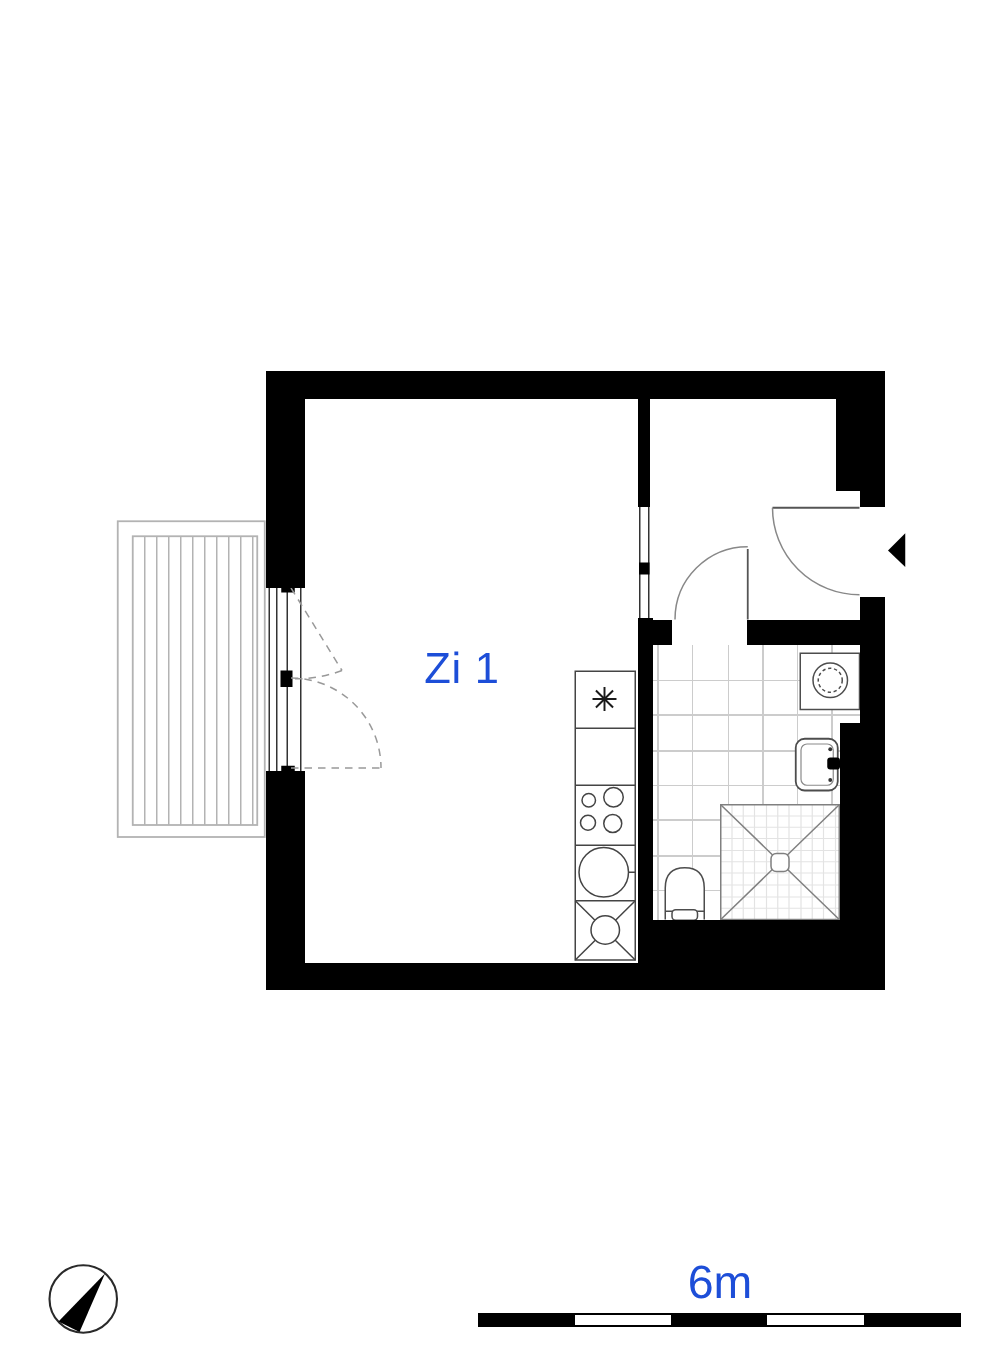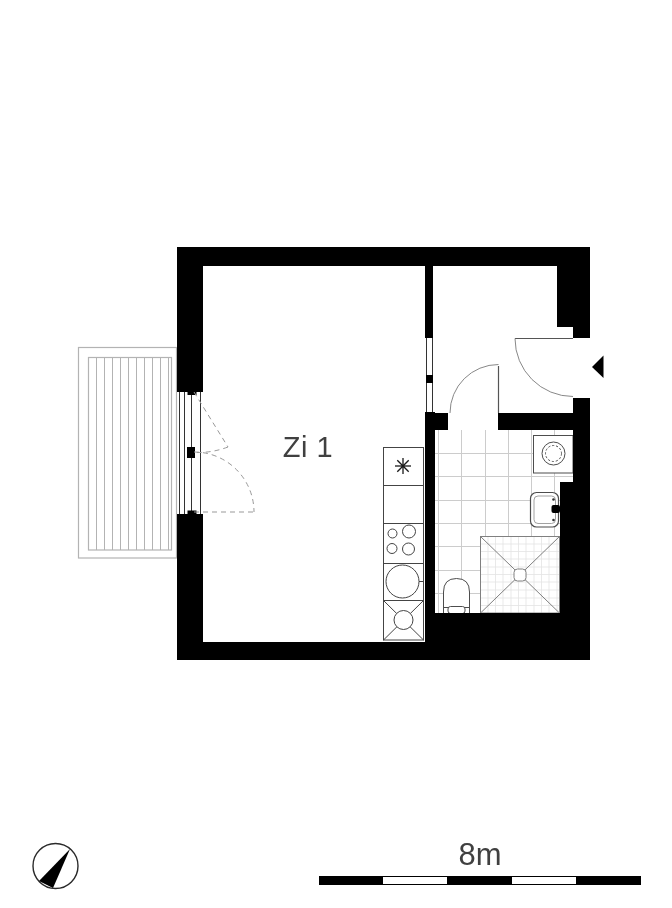--- a/index.html
+++ b/index.html
@@ -1,19 +1,19 @@
 <!DOCTYPE html>
 <html><head>
 <meta charset="utf-8">
 <style>
   html,body{margin:0;padding:0;background:#ffffff;}
   .canvas{position:relative;width:672px;height:908px;background:#ffffff;overflow:hidden;
           font-family:"Liberation Sans",sans-serif;}
   .canvas svg.plan{position:absolute;left:0;top:0;display:block;}
-  .label{position:absolute;transform:translate(-50%,-50%);color:#404040;white-space:nowrap;}
+  .label{position:absolute;transform:translate(-50%,-50%);color:#1d4ed8;white-space:nowrap;}
   .room-label{left:308px;top:447px;font-size:29px;letter-spacing:0.5px;}
   .scale-label{left:480px;top:855px;font-size:31px;}
 </style>
 </head>
 <body>
 
 <div class="canvas">
 
   <svg class="plan" width="672" height="908" viewBox="0 0 672 908">
 
@@ -191,15 +191,15 @@
 
     <g shape-rendering="crispEdges">
       <rect x="319" y="876" width="321" height="8" fill="#ffffff" stroke="#000000" stroke-width="1"></rect>
       <rect x="319" y="876" width="64.2" height="8" fill="#000000"></rect>
       <rect x="447.4" y="876" width="64.2" height="8" fill="#000000"></rect>
       <rect x="575.8" y="876" width="64.2" height="8" fill="#000000"></rect>
     </g>
   </svg>
 
   <div class="label room-label">Zi 1</div>
-  <div class="label scale-label">8m</div>
+  <div class="label scale-label">6m</div>
 
 </div>
 
 </body></html>

